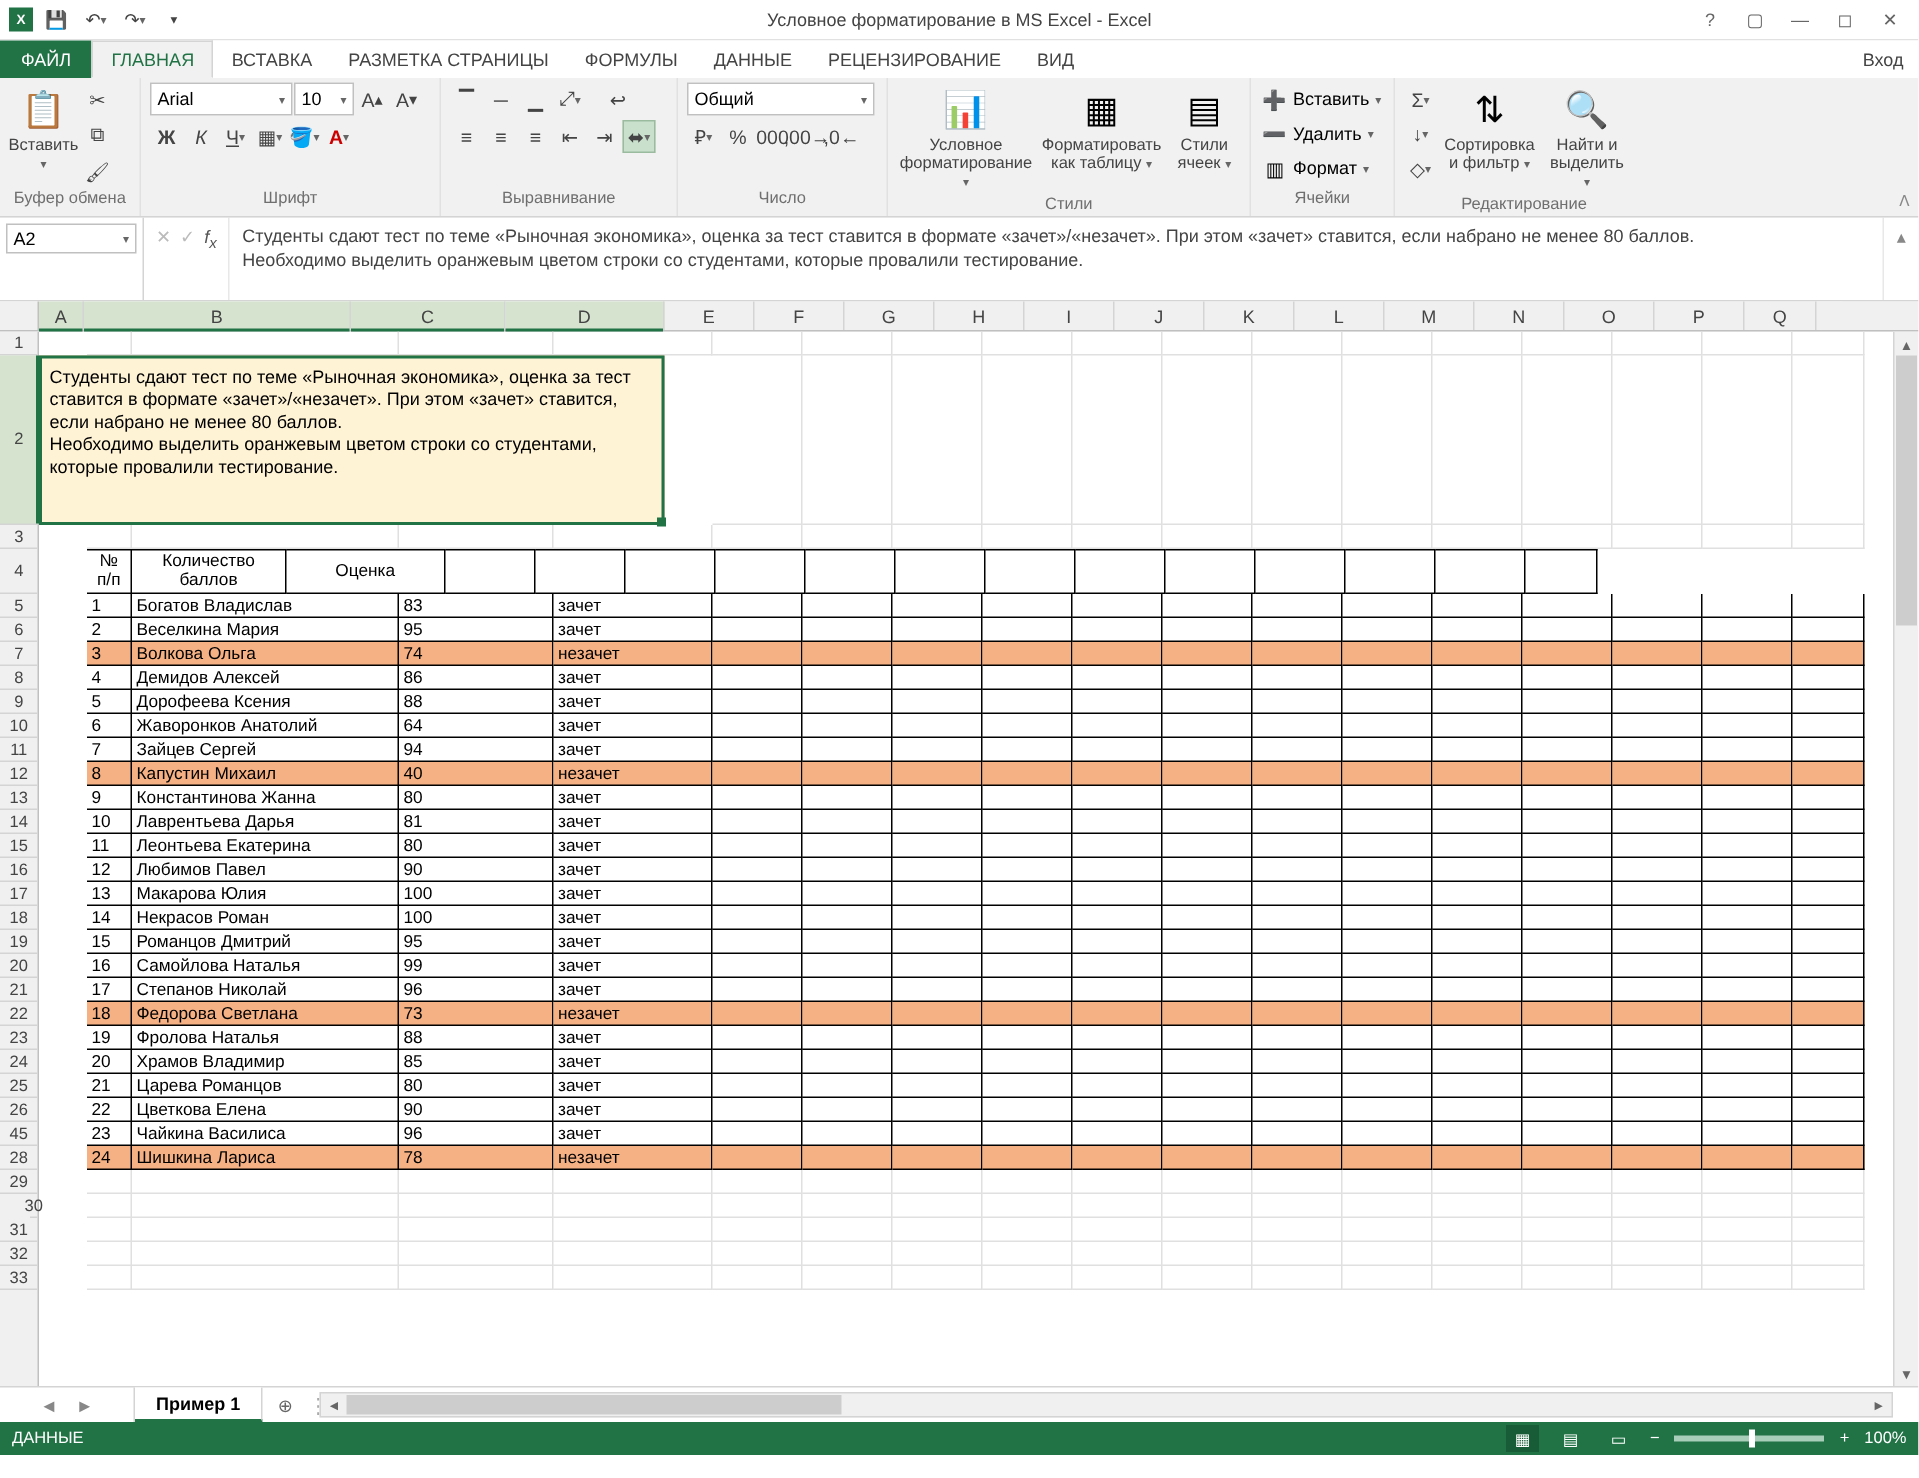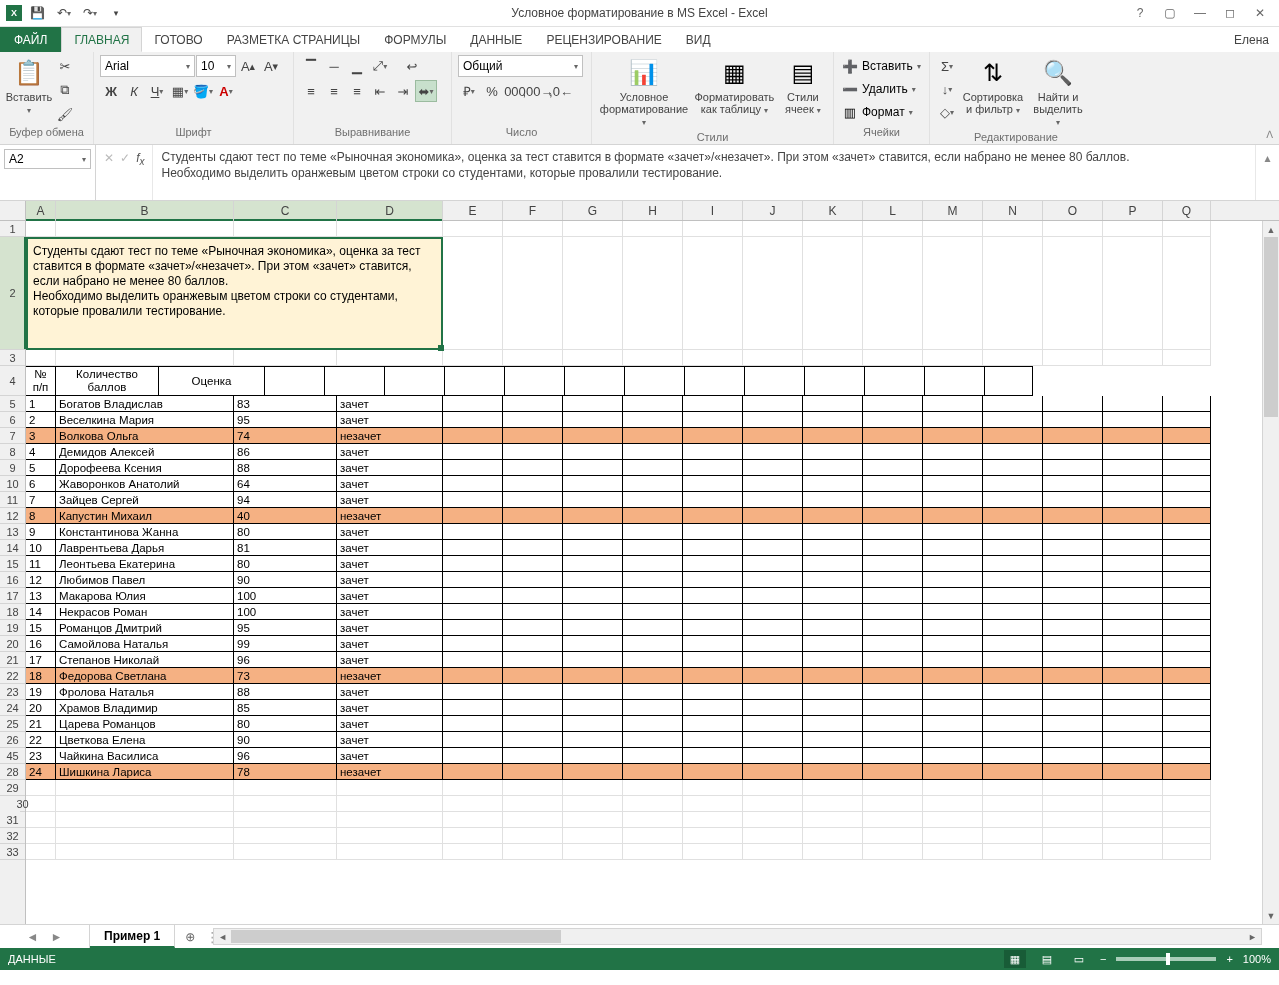--- a/index.html
+++ b/index.html
@@ -56,21 +56,21 @@
 .corner { width: 26px; border-right: 1px solid #c0c0c0; background: #f0f0f0; }
 .ch { border-right: 1px solid #d4d4d4; text-align: center; font-size: 12px; color: #444; display: flex; align-items: center; justify-content: center; position: relative; }
 .ch.sel-col { background: #d5e3cf; }
 .ch.sel-col::after { content:''; position:absolute; bottom:-1px; left:0; right:0; height:2px; background:#217346; }
 .grid-body { flex: 1; overflow: hidden; position: relative; display: flex; }
 .row-headers { width: 26px; background: #f0f0f0; border-right: 1px solid #c0c0c0; }
 .rh { height: 16px; border-bottom: 1px solid #d4d4d4; text-align: center; font-size: 11px; color: #444; display: flex; align-items: center; justify-content: center; position: relative; }
 .rh.sel-row { background: #d5e3cf; }
 .rh.sel-row::after { content:''; position:absolute; right:-1px; top:0; bottom:0; width:2px; background:#217346; }
 .cells { flex: 1; position: relative; }
-.row { display: flex; height: 16px; }
+.row { display: flex; height: 16px; padding-left: 32px; }
 .cell { border-right: 1px solid #e0e0e0; border-bottom: 1px solid #e0e0e0; padding: 0 3px; font-size: 11.5px; color: #000; display: flex; align-items: center; overflow: hidden; white-space: nowrap; font-family: Arial, sans-serif; }
 .merged-note { position: absolute; left: 0; top: 16px; width: 417px; height: 113px; background: #fff3d6; border: 1px solid #c9b481; padding: 6px; font-size: 12px; line-height: 15px; color: #000; font-family: Arial; }
 .active-cell-ovl { position: absolute; left:0; top:16px; width:417px; height:113px; border: 2px solid #217346; pointer-events:none; }
 .active-cell-ovl::after { content:''; position:absolute; right:-3px; bottom:-3px; width:6px; height:6px; background:#217346; }
 .tbl .cell { border: 1px solid #000; border-top: none; border-left: none; }
 .tbl-header .cell { text-align: center; justify-content: center; line-height: 13px; border-top: 1px solid #000; }
 .fail .cell { background: #f5b183; }
 .vscroll { width: 17px; background: #f0f0f0; border-left: 1px solid #d4d4d4; position: relative; }
 .vthumb { position:absolute; left:1px; right:1px; top:16px; height:180px; background:#cdcdcd; }
 .varrow { position:absolute; left:0; right:0; height:17px; display:flex; align-items:center; justify-content:center; color:#666; font-size:9px; }
@@ -111,27 +111,27 @@
     <span class="win-btn">▢</span>
     <span class="win-btn">—</span>
     <span class="win-btn">◻</span>
     <span class="win-btn">✕</span>
   </div>
 </div>
 
 <div class="tabs-row">
   <div class="file-tab">ФАЙЛ</div>
   <div class="ribbon-tab active">ГЛАВНАЯ</div>
-  <div class="ribbon-tab">ГОТОВО</div>
+  <div class="ribbon-tab">ВСТАВКА</div>
   <div class="ribbon-tab">РАЗМЕТКА СТРАНИЦЫ</div>
   <div class="ribbon-tab">ФОРМУЛЫ</div>
   <div class="ribbon-tab">ДАННЫЕ</div>
   <div class="ribbon-tab">РЕЦЕНЗИРОВАНИЕ</div>
   <div class="ribbon-tab">ВИД</div>
-  <div class="signin">Елена</div>
+  <div class="signin">Вход</div>
 </div>
 
 <div class="ribbon">
 
   <div class="ribbon-group" style="width:94px">
     <div class="group-body">
       <div class="big-btn">
         <span class="ic">📋</span>
         <span class="lbl"><span>Вставить</span><br><span class="caret">▾</span></span>
       </div>

